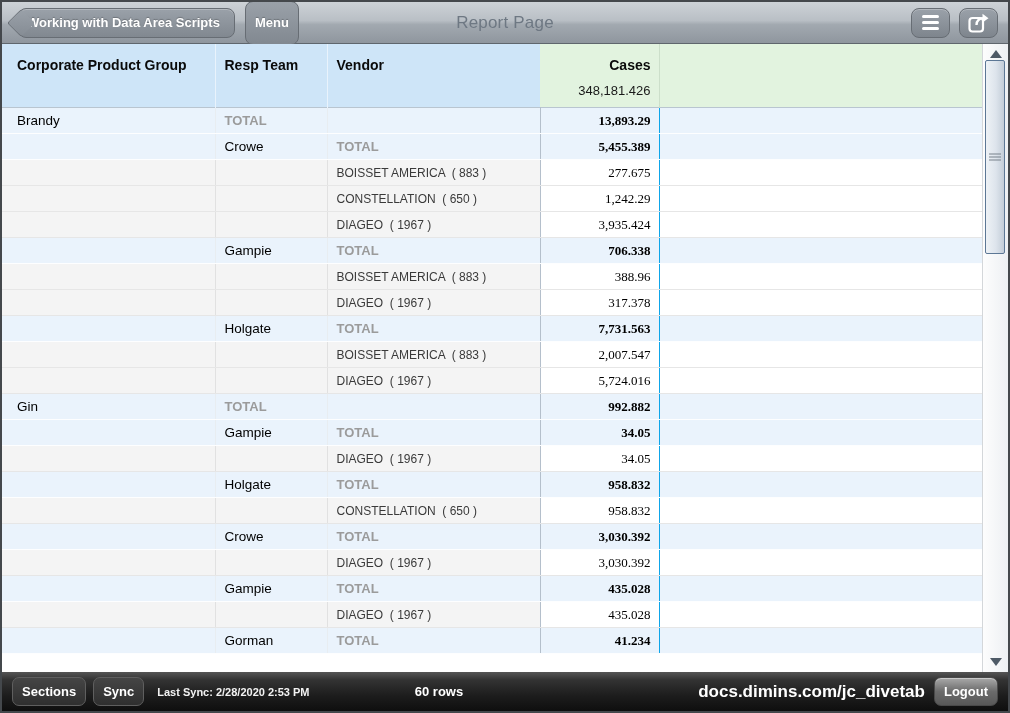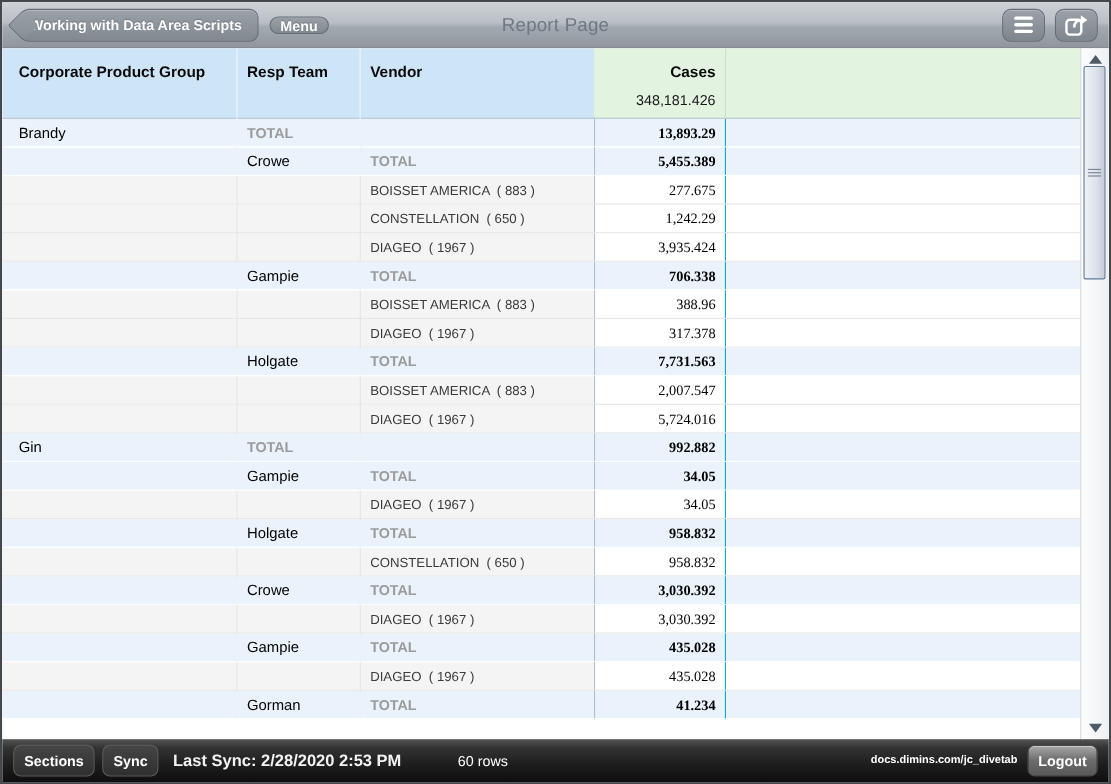--- a/index.html
+++ b/index.html
@@ -35,21 +35,21 @@
     transform:translateY(-50%) rotate(45deg);
     background:linear-gradient(135deg,#9aa1a9,#858c94);
     border-left:1px solid #676d74; border-bottom:1px solid #676d74;
     border-radius:3px;
   }
   .back-btn span.lbl, .menu-btn {
     color:#fff; font-weight:bold; font-size:13px; white-space:nowrap;
     text-shadow:0 -1px 1px rgba(0,0,0,.25);
   }
   .menu-btn {
-    margin-left:10px; height:16px; padding:0 9px;
+    margin-left:10px; height:44px; padding:0 9px;
     background:linear-gradient(#9aa1a9,#818890);
     border:1px solid #676d74; border-radius:8px; cursor:pointer;
   }
   .title {
     position:absolute; left:50%; top:50%; transform:translate(-50%,-50%);
     color:#6e7883; font-weight:normal; font-size:17px; letter-spacing:.2px;
   }
   .topbar-right { margin-left:auto; margin-right:10px; display:flex; gap:9px; }
   .icon-btn {
     width:39px; height:30px; border:1px solid #676d74; border-radius:8px;
@@ -129,25 +129,25 @@
     background:linear-gradient(#555 0%, #333 20%, #1d1d1d 60%, #0e0e0e 100%);
     display:flex; align-items:center; padding:0 10px;
     color:#fff;
   }
   .bb-btn {
     height:29px; padding:0 9px; margin-right:7px;
     background:linear-gradient(#454545,#2f2f2f);
     border:1px solid #5f5f5f; border-radius:7px;
     color:#fff; font-weight:bold; font-size:13px; cursor:pointer;
   }
-  .last-sync { margin-left:6px; font-weight:bold; font-size:15px; color:#f2f2f2; }
+  .last-sync { margin-left:6px; font-weight:bold; font-size:11px; color:#f2f2f2; }
   .row-count { position:absolute; left:437px; transform:translateX(-50%);
-    font-weight:normal; font-size:13px; color:#fff; }
+    font-weight:bold; font-size:13px; color:#fff; }
   .bb-right { margin-left:auto; display:flex; align-items:center; gap:9px; }
-  .server { font-weight:bold; font-size:10px; color:#fff;text-align:right; }
+  .server { font-weight:bold; font-size:17px; color:#fff;text-align:right; }
   .logout-btn {
     height:29px; padding:0 9px;
     background:linear-gradient(#a9a9a9,#6b6b6b 50%,#585858);
     border:1px solid #4a4a4a; border-radius:7px;
     color:#fff; font-weight:bold; font-size:13px; cursor:pointer;
     box-shadow:inset 0 1px 0 rgba(255,255,255,.4);
   }
 </style>
 </head>
 <body>

